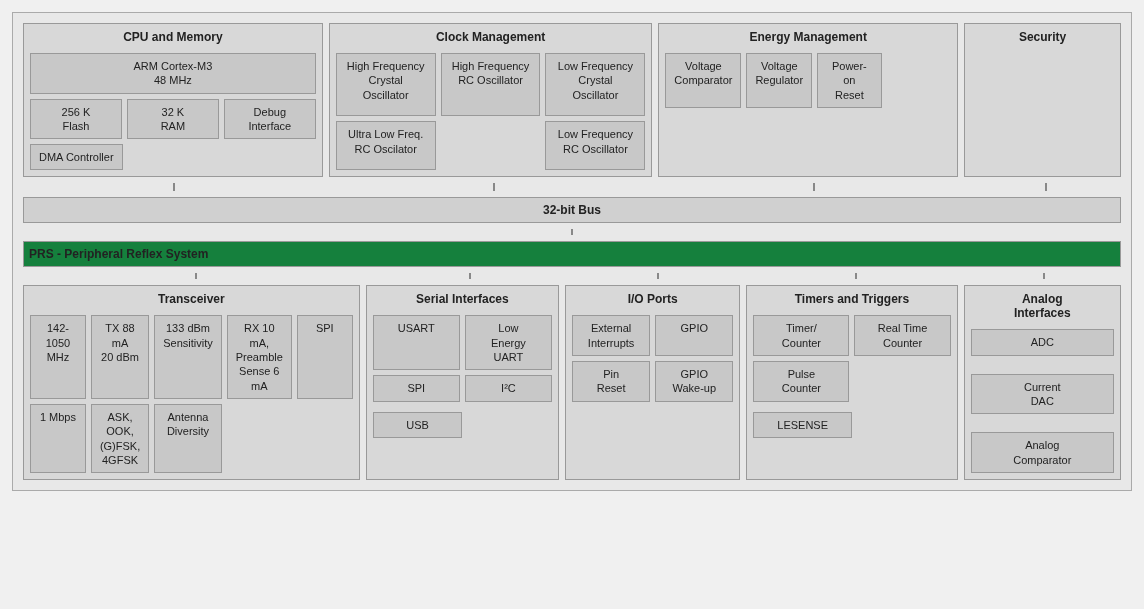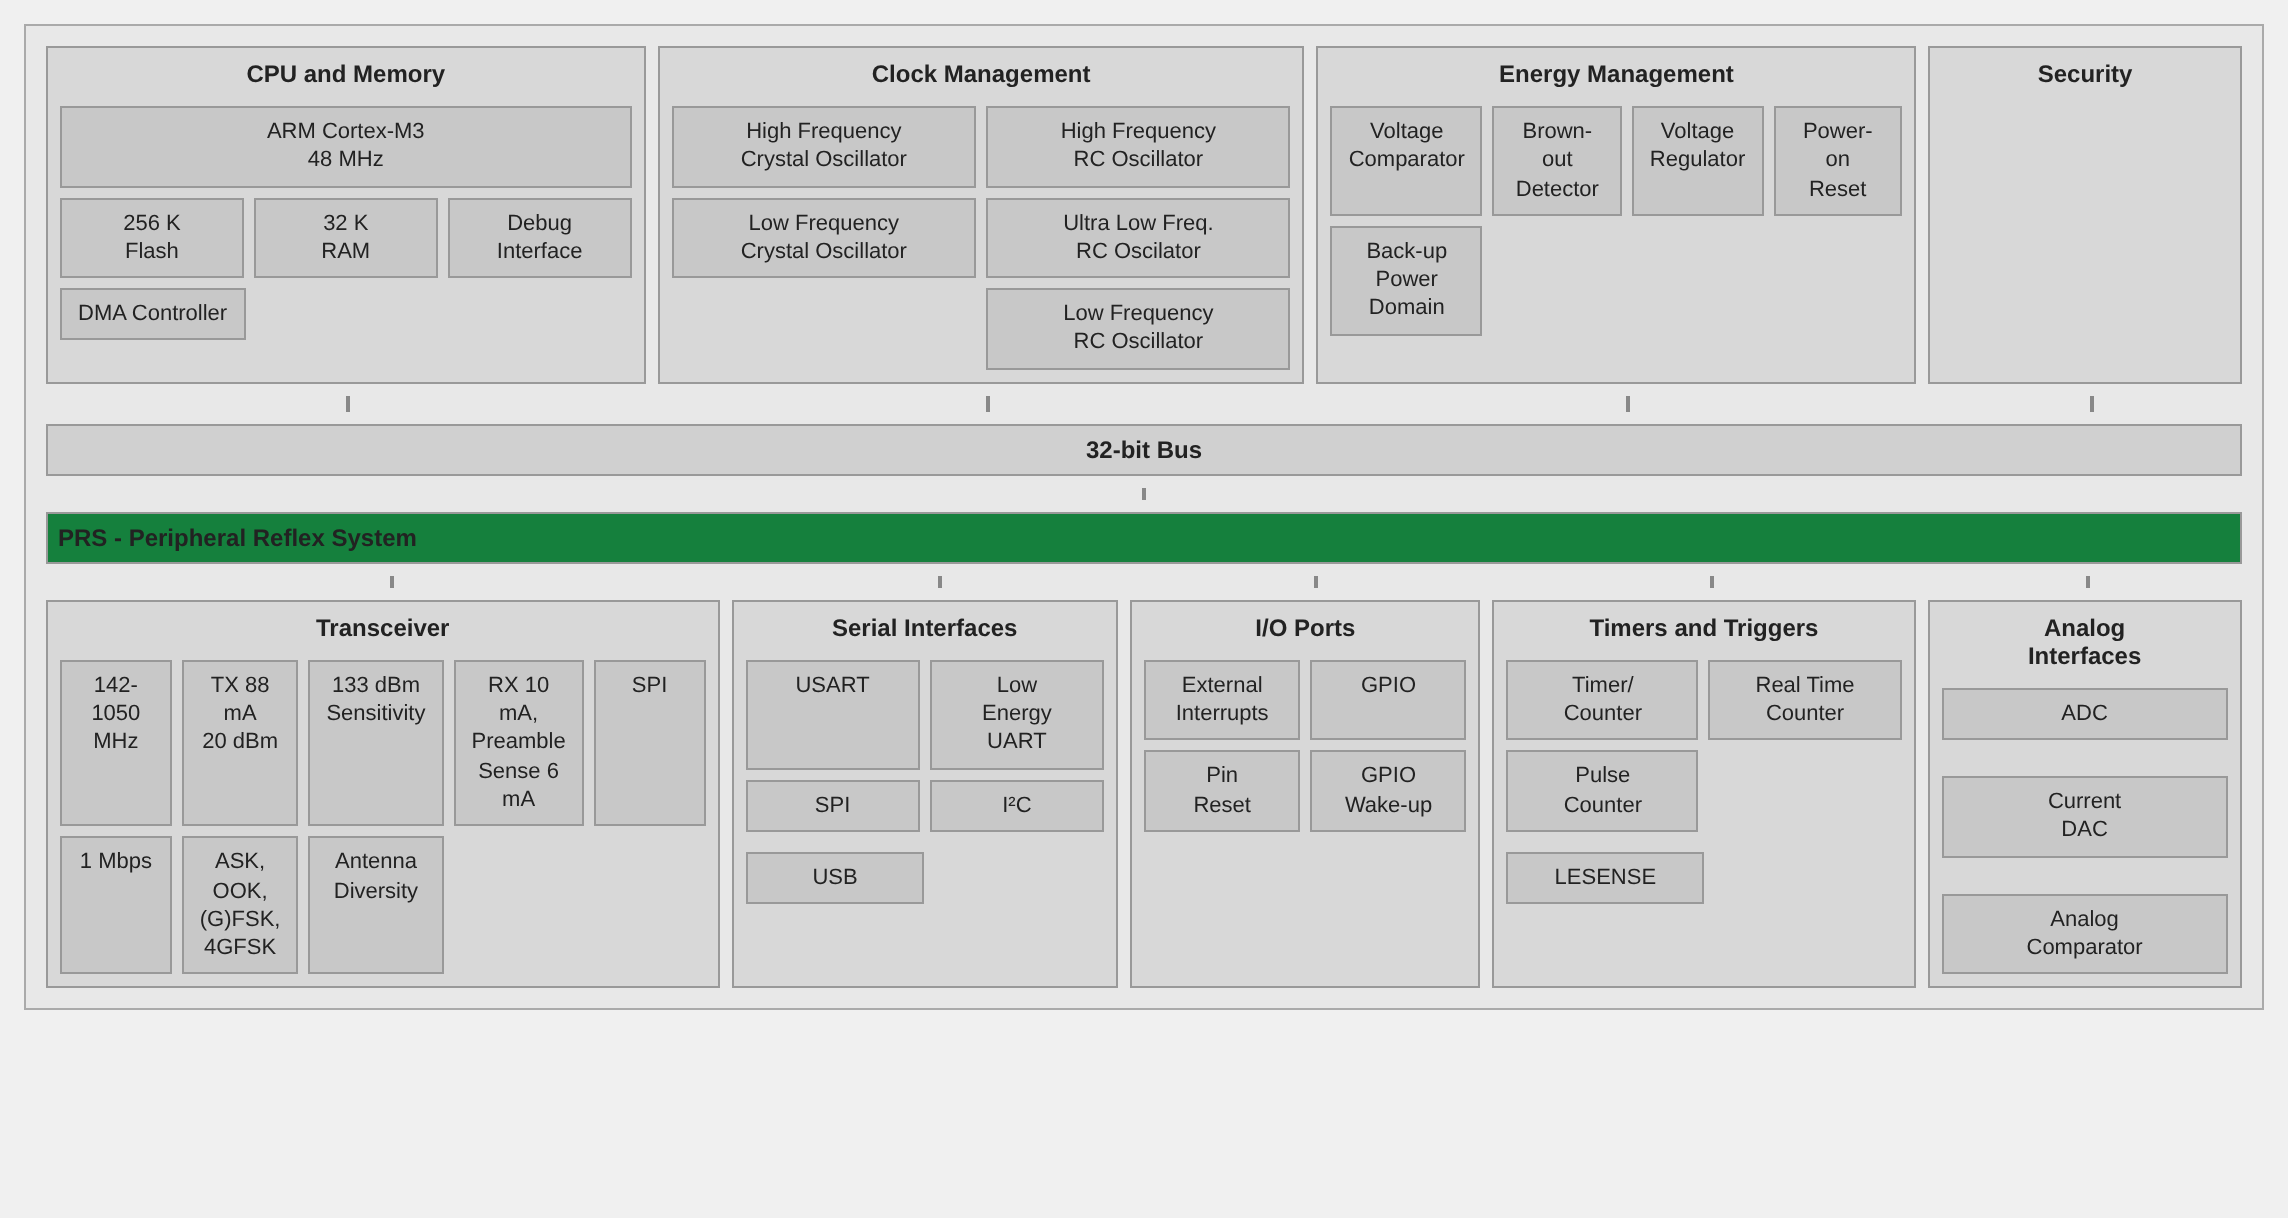--- a/index.html
+++ b/index.html
@@ -63,21 +63,21 @@
     .cpu-section {
       min-width: 220px;
       flex: 1.2;
     }
     
     .clock-section {
       flex: 1.3;
     }
     .clock-grid {
       display: grid;
-      grid-template-columns: 1fr 1fr;
+      grid-template-columns: 1fr 1fr 1fr;
       gap: 5px;
       flex: 1;
     }
     
     .energy-section {
       flex: 1.2;
     }
     .energy-grid {
       display: grid;
       grid-template-columns: 1fr 1fr 1fr 1fr;
@@ -210,28 +210,24 @@
         <div class="inner-box" style="white-space:pre-line;">Low Frequency
 RC Oscillator</div>
       </div>
     </div>
 
     <div class="section energy-section">
       <div class="section-title">Energy Management</div>
       <div class="energy-grid">
         <div class="inner-box" style="white-space:pre-line;">Voltage
 Comparator</div>
-        <div class="inner-box" style="white-space:pre-line;">Brown-out
-Detector</div>
         <div class="inner-box" style="white-space:pre-line;">Voltage
 Regulator</div>
         <div class="inner-box" style="white-space:pre-line;">Power-on
 Reset</div>
-        <div class="inner-box" style="white-space:pre-line;">Back-up
-Power Domain</div>
       </div>
     </div>
 
     <div class="section security-section">
       <div class="section-title">Security</div>
     </div>
   </div>
 
   <div style="display:flex; gap:6px; height:8px;">
     <div style="flex:1.2; display:flex; justify-content:center;">

